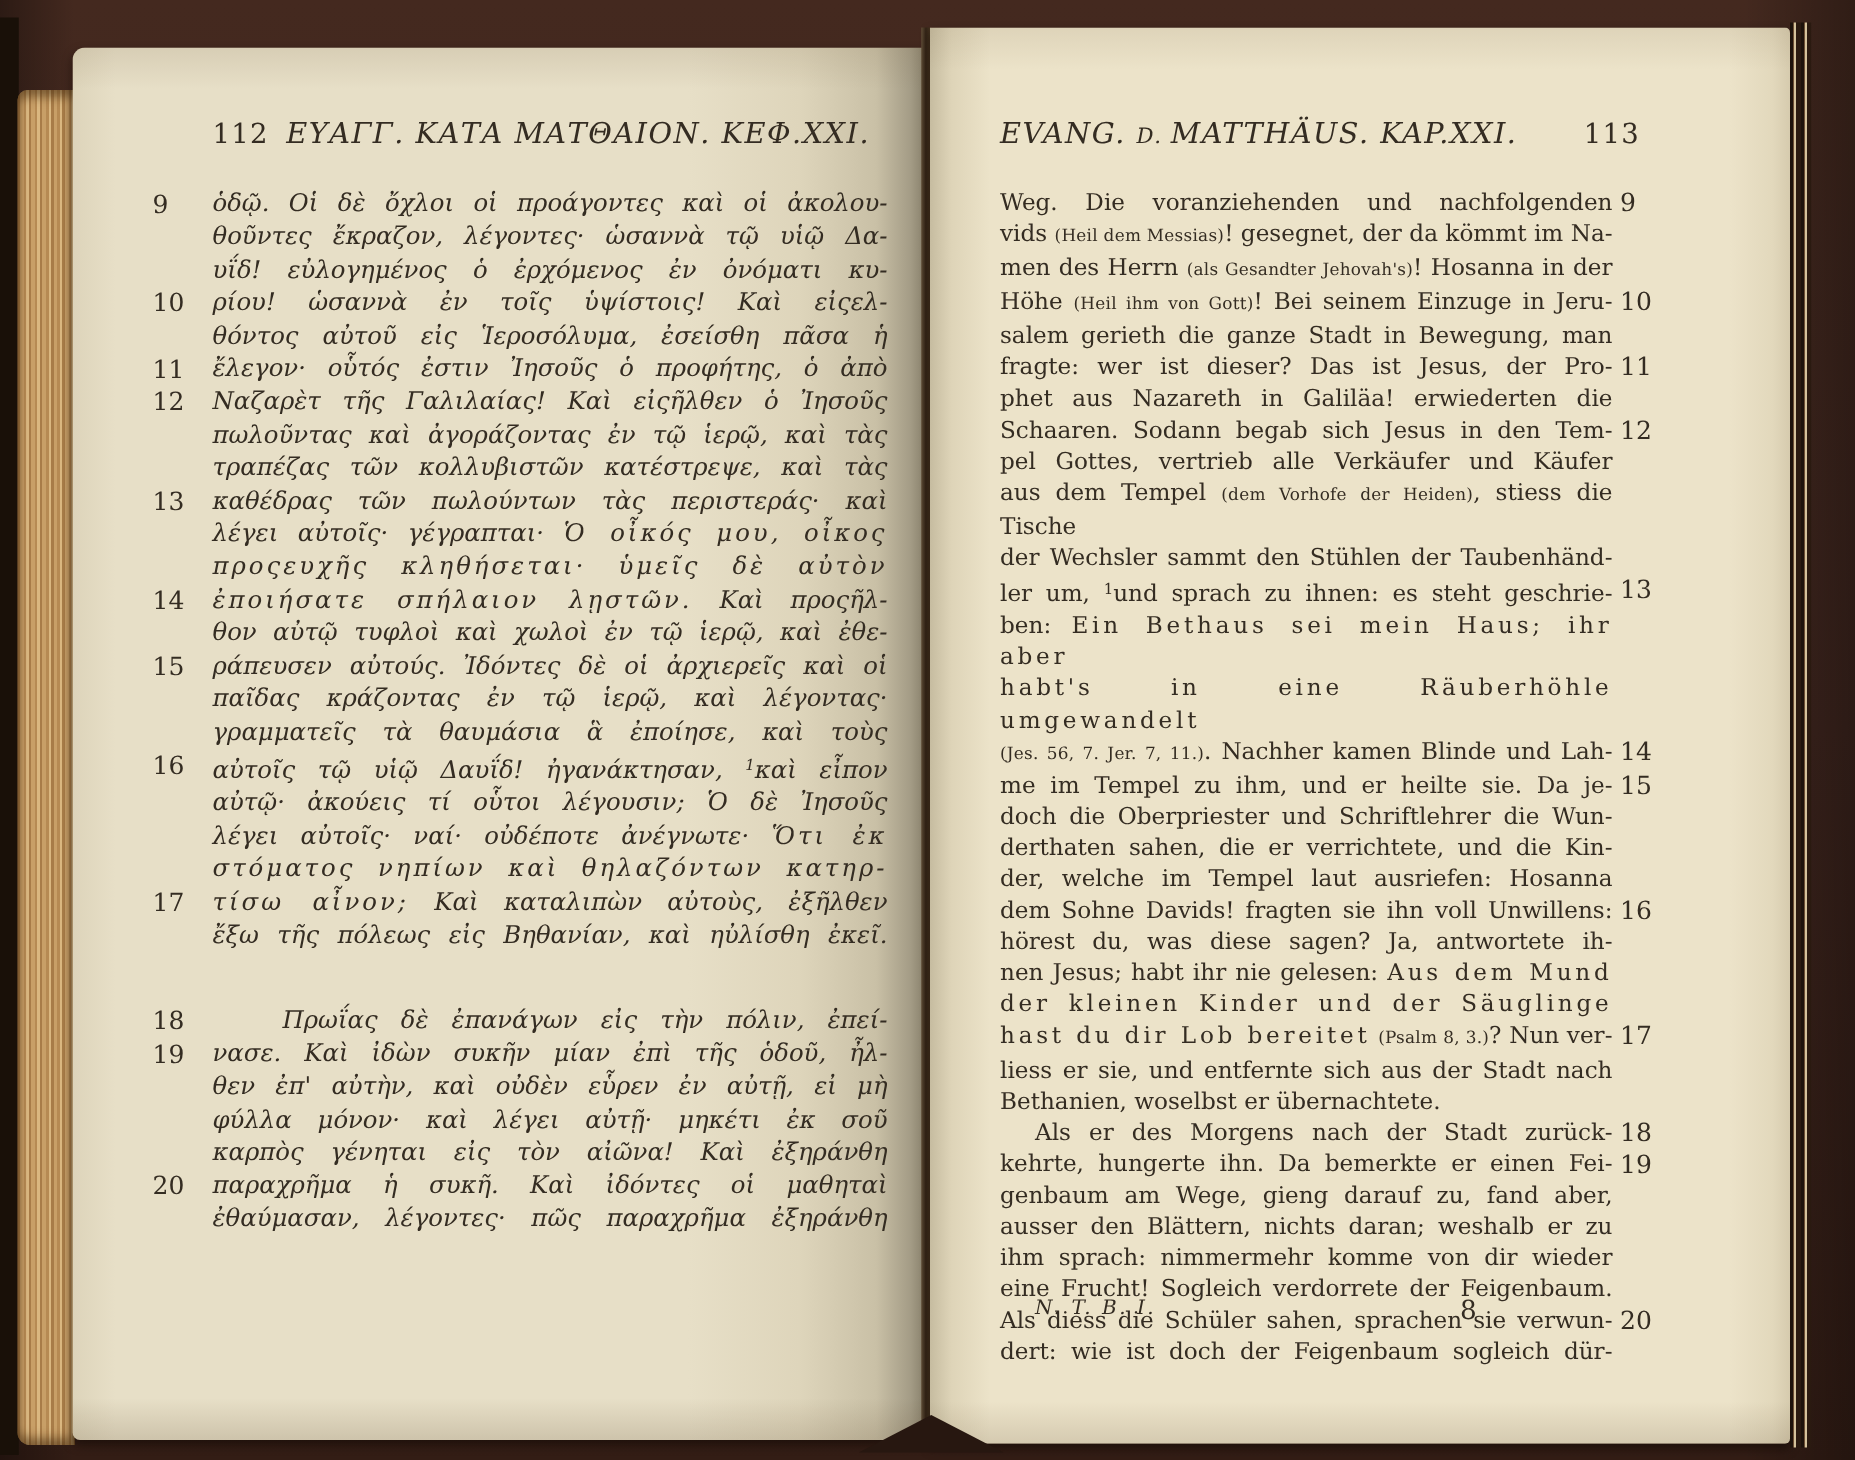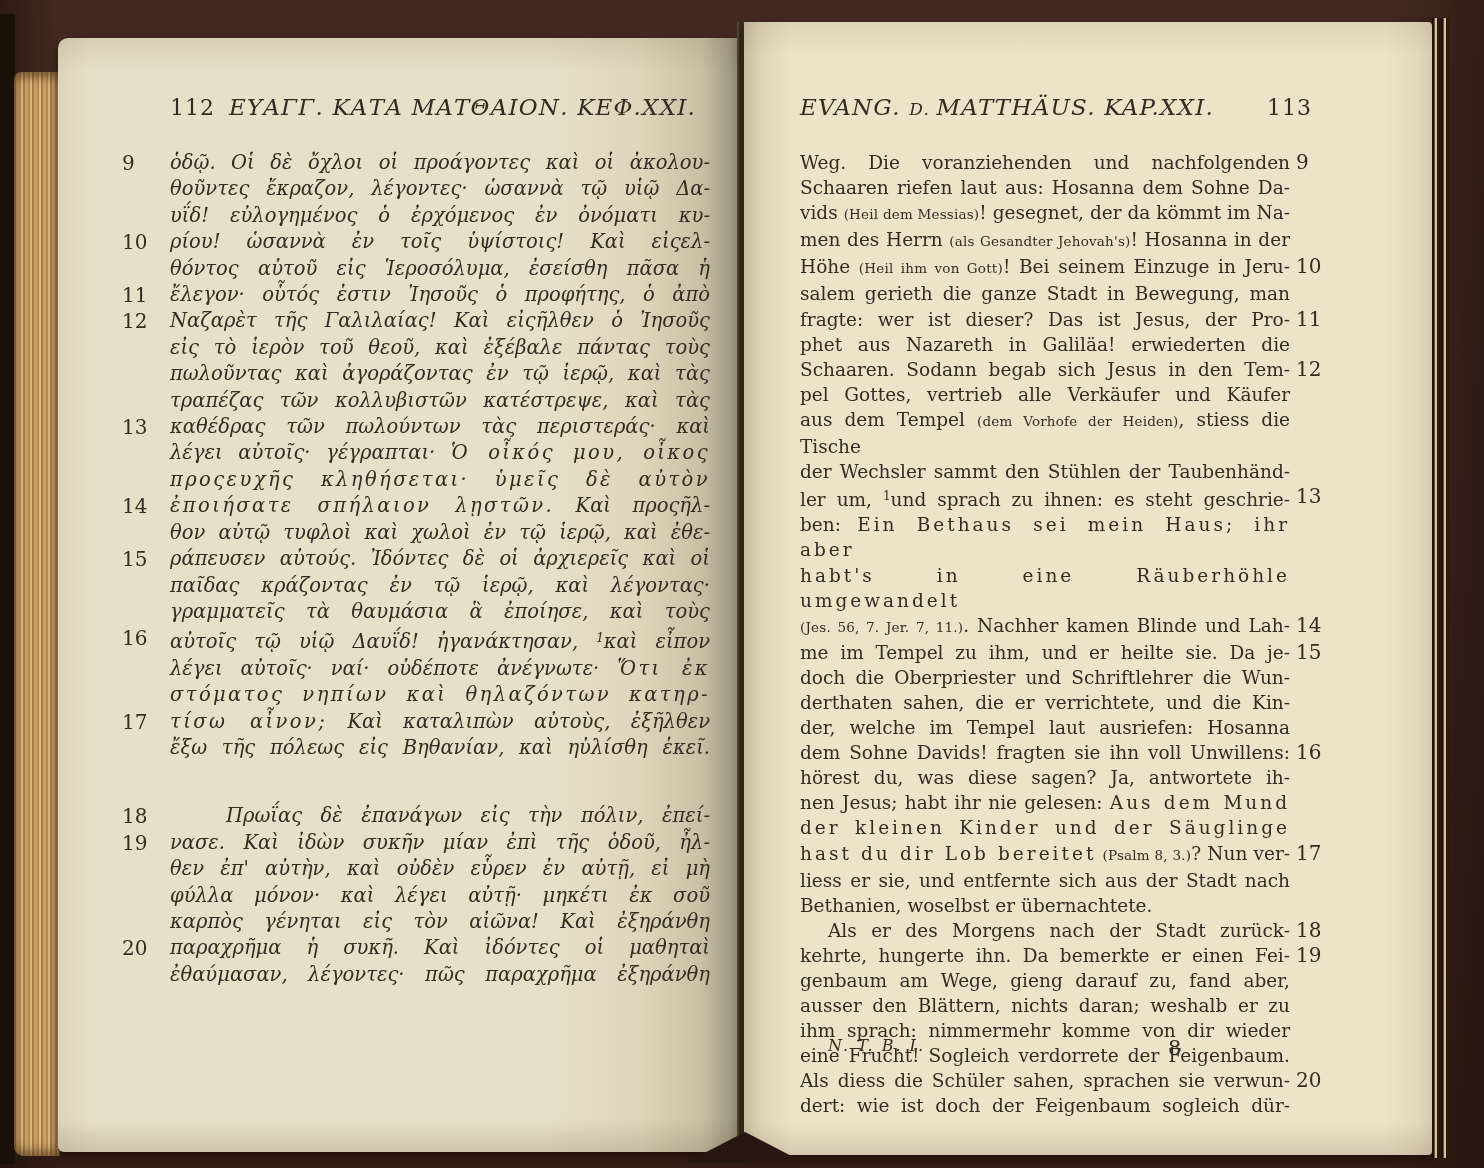--- a/index.html
+++ b/index.html
@@ -104,32 +104,32 @@
     <div class="body greek" id="greek-body">
         <div class="para">
           <div class="line"><span class="vnum">9</span><span class="seg">ὁδῷ.   Οἱ δὲ ὄχλοι οἱ προάγοντες καὶ οἱ ἀκολου-</span></div>
           <div class="line"><span class="seg">θοῦντες ἔκραζον, λέγοντες· ὡσαννὰ τῷ υἱῷ Δα-</span></div>
           <div class="line"><span class="seg">υΐδ! εὐλογημένος ὁ ἐρχόμενος ἐν ὀνόματι κυ-</span></div>
           <div class="line"><span class="vnum">10</span><span class="seg">ρίου! ὡσαννὰ ἐν τοῖς ὑψίστοις! Καὶ εἰςελ-</span></div>
           <div class="line"><span class="seg">θόντος αὐτοῦ εἰς Ἱεροσόλυμα, ἐσείσθη πᾶσα ἡ</span></div>
           <div class="line"><span class="vnum">11</span></div>
           <div class="line"><span class="seg">ἔλεγον· οὗτός ἐστιν Ἰησοῦς ὁ προφήτης, ὁ ἀπὸ</span></div>
           <div class="line"><span class="vnum">12</span><span class="seg">Ναζαρὲτ τῆς Γαλιλαίας! Καὶ εἰςῆλθεν ὁ Ἰησοῦς</span></div>
-          <div class="line"><span class="seg">εἰς τὸ ἱερὸν τοῦ θεοῦ, καὶ ἐξέβαλε πάντας τοὺς</span></div>
           <div class="line"><span class="seg">πωλοῦντας καὶ ἀγοράζοντας ἐν τῷ ἱερῷ, καὶ τὰς</span></div>
           <div class="line"><span class="seg">τραπέζας τῶν κολλυβιστῶν κατέστρεψε, καὶ τὰς</span></div>
           <div class="line"><span class="vnum">13</span><span class="seg">καθέδρας τῶν πωλούντων τὰς περιστεράς· καὶ</span></div>
           <div class="line"><span class="seg">λέγει αὐτοῖς· γέγραπται· </span><span class="seg seg-sp">Ὁ οἶκός μου, οἶκος</span></div>
           <div class="line"><span class="seg seg-sp">προςευχῆς κληθήσεται· ὑμεῖς δὲ αὐτὸν</span></div>
           <div class="line"><span class="vnum">14</span><span class="seg seg-sp">ἐποιήσατε σπήλαιον λῃστῶν.</span><span class="seg"> Καὶ προςῆλ-</span></div>
           <div class="line"><span class="seg">θον αὐτῷ τυφλοὶ καὶ χωλοὶ ἐν τῷ ἱερῷ, καὶ ἐθε-</span></div>
           <div class="line"><span class="vnum">15</span><span class="seg">ράπευσεν αὐτούς. Ἰδόντες δὲ οἱ ἀρχιερεῖς καὶ οἱ</span></div>
           <div class="line"><span class="seg">παῖδας κράζοντας ἐν τῷ ἱερῷ, καὶ λέγοντας·</span></div>
           <div class="line"><span class="seg">γραμματεῖς τὰ θαυμάσια ἃ ἐποίησε, καὶ τοὺς</span></div>
           <div class="line"><span class="vnum">16</span><span class="seg">αὐτοῖς τῷ υἱῷ Δαυΐδ! ἠγανάκτησαν, </span><span class="seg seg-sup">1</span><span class="seg">καὶ εἶπον</span></div>
+          <div class="line"><span class="seg">αὐτῷ· ἀκούεις τί οὗτοι λέγουσιν; Ὁ δὲ Ἰησοῦς</span></div>
           <div class="line"><span class="seg">λέγει αὐτοῖς· ναί· οὐδέποτε ἀνέγνωτε· </span><span class="seg seg-sp">Ὅτι ἐκ</span></div>
           <div class="line"><span class="seg seg-sp">στόματος νηπίων καὶ θηλαζόντων κατηρ-</span></div>
           <div class="line"><span class="vnum">17</span><span class="seg seg-sp">τίσω αἶνον;</span><span class="seg"> Καὶ καταλιπὼν αὐτοὺς, ἐξῆλθεν</span></div>
           <div class="line"><span class="seg">ἔξω τῆς πόλεως εἰς Βηθανίαν, καὶ ηὐλίσθη ἐκεῖ.</span></div>
         </div>
         <div class="para">
           <div class="line" style="padding-left: 56px;"><span class="vnum">18</span><span class="seg">Πρωΐας δὲ ἐπανάγων εἰς τὴν πόλιν, ἐπεί-</span></div>
           <div class="line"><span class="vnum">19</span><span class="seg">νασε. Καὶ ἰδὼν συκῆν μίαν ἐπὶ τῆς ὁδοῦ, ἦλ-</span></div>
           <div class="line"><span class="seg">θεν ἐπ' αὐτὴν, καὶ οὐδὲν εὗρεν ἐν αὐτῇ, εἰ μὴ</span></div>
           <div class="line"><span class="seg">φύλλα μόνον· καὶ λέγει αὐτῇ· μηκέτι ἐκ σοῦ</span></div>
@@ -143,21 +143,20 @@
   <div class="crease"></div>
 
   <div class="page page-right">
     <div class="header">
       <span class="htitle" id="right-title"><span class="seg">EVANG. </span><span class="seg seg-hsm">D. </span><span class="seg">MATTHÄUS. KAP.XXI.</span></span>
       <span class="pagenum">113</span>
     </div>
     <div class="body german" id="german-body">
         <div class="para">
           <div class="line"><span class="vnum">9</span><span class="seg">Weg.   Die voranziehenden und nachfolgenden</span></div>
-          <div class="line"><span class="seg">Schaaren riefen laut aus: Hosanna dem Sohne Da-</span></div>
           <div class="line"><span class="seg">vids </span><span class="seg seg-g">(Heil dem Messias)</span><span class="seg">! gesegnet, der da kömmt im Na-</span></div>
           <div class="line"><span class="seg">men des Herrn </span><span class="seg seg-g">(als Gesandter Jehovah's)</span><span class="seg">! Hosanna in der</span></div>
           <div class="line"><span class="vnum">10</span><span class="seg">Höhe </span><span class="seg seg-g">(Heil ihm von Gott)</span><span class="seg">! Bei seinem Einzuge in Jeru-</span></div>
           <div class="line"><span class="seg">salem gerieth die ganze Stadt in Bewegung, man</span></div>
           <div class="line"><span class="vnum">11</span><span class="seg">fragte: wer ist dieser?  Das ist Jesus, der Pro-</span></div>
           <div class="line"><span class="seg">phet aus Nazareth in Galiläa! erwiederten die</span></div>
           <div class="line"><span class="vnum">12</span><span class="seg">Schaaren.  Sodann begab sich Jesus in den Tem-</span></div>
           <div class="line"><span class="seg">pel Gottes, vertrieb alle Verkäufer und Käufer</span></div>
           <div class="line"><span class="seg">aus dem Tempel </span><span class="seg seg-g">(dem Vorhofe der Heiden)</span><span class="seg">, stiess die Tische</span></div>
           <div class="line"><span class="seg">der Wechsler sammt den Stühlen der Taubenhänd-</span></div>

